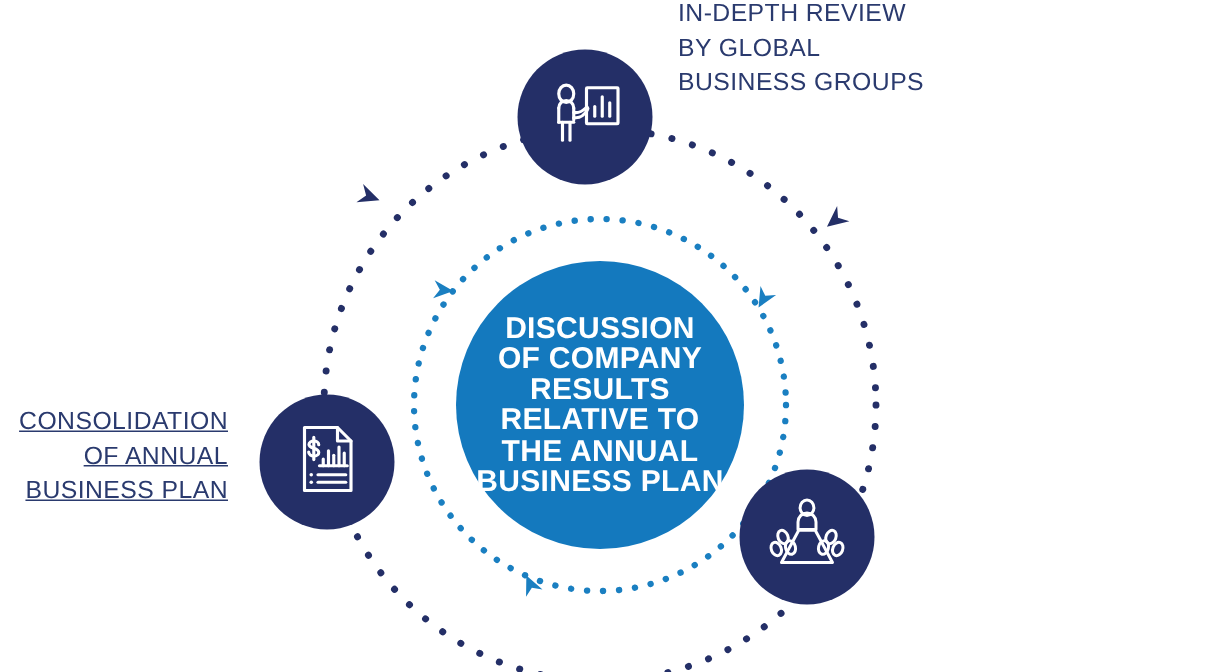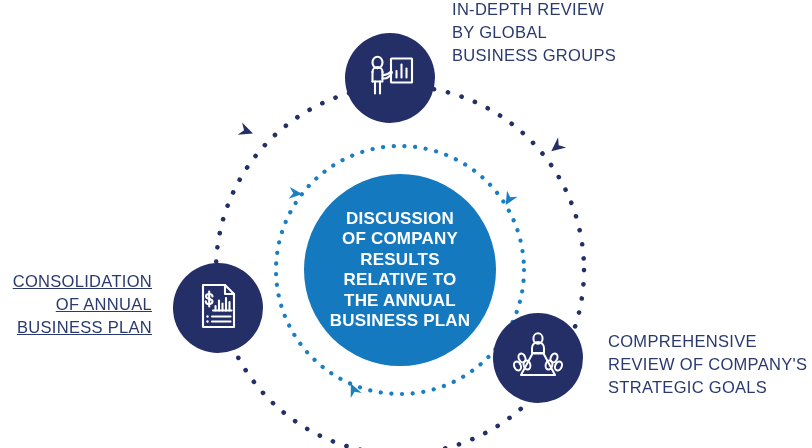--- a/index.html
+++ b/index.html
@@ -34,21 +34,21 @@
     border-radius: 50%;
     background: #1479be;
     display: flex;
     align-items: center;
     justify-content: center;
     box-sizing: border-box;
   }
   .center-text {
     color: #ffffff;
     font-weight: bold;
-    font-size: 17px;
+    font-size: 20px;
     line-height: 20.5px;
     text-align: center;
     letter-spacing: 0.2px;
     white-space: pre-line;
   }
   .node-circle {
     position: absolute;
     border-radius: 50%;
     background: #242f67;
     display: flex;
@@ -215,17 +215,14 @@
   </div>
 
   <div class="label" id="label-top-right">IN-DEPTH REVIEW
 BY GLOBAL
 BUSINESS GROUPS</div>
 
   <div class="label" id="label-left">CONSOLIDATION
 OF ANNUAL
 BUSINESS PLAN</div>
 
-  <div class="label" id="label-bottom-right">COMPREHENSIVE
-REVIEW OF COMPANY'S
-STRATEGIC GOALS</div>
 
 </div>
 
 </body></html>

